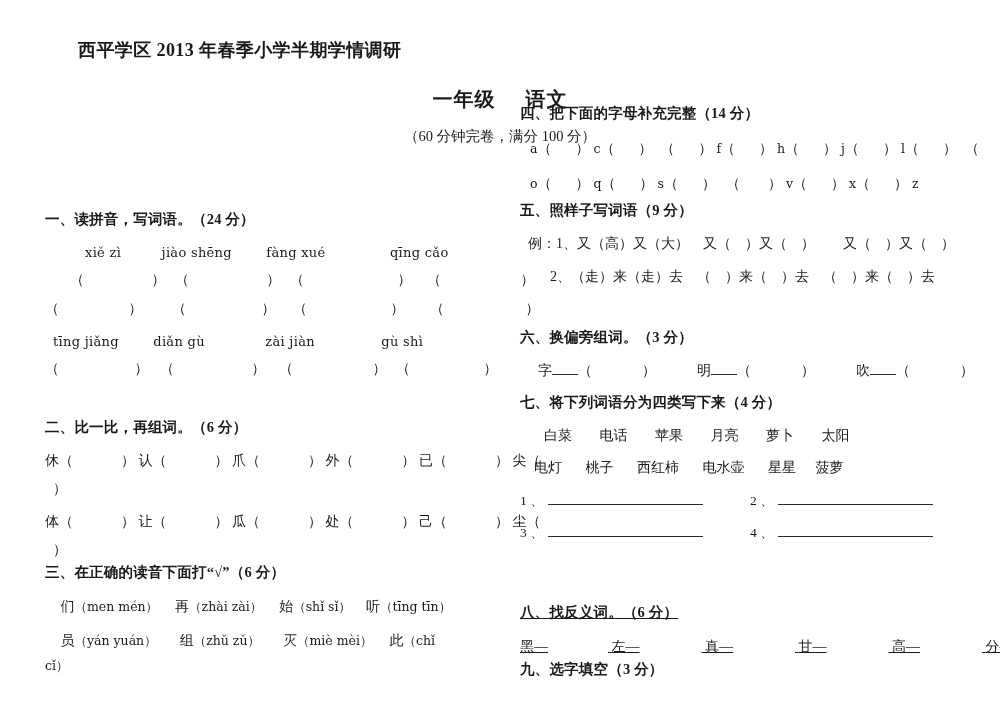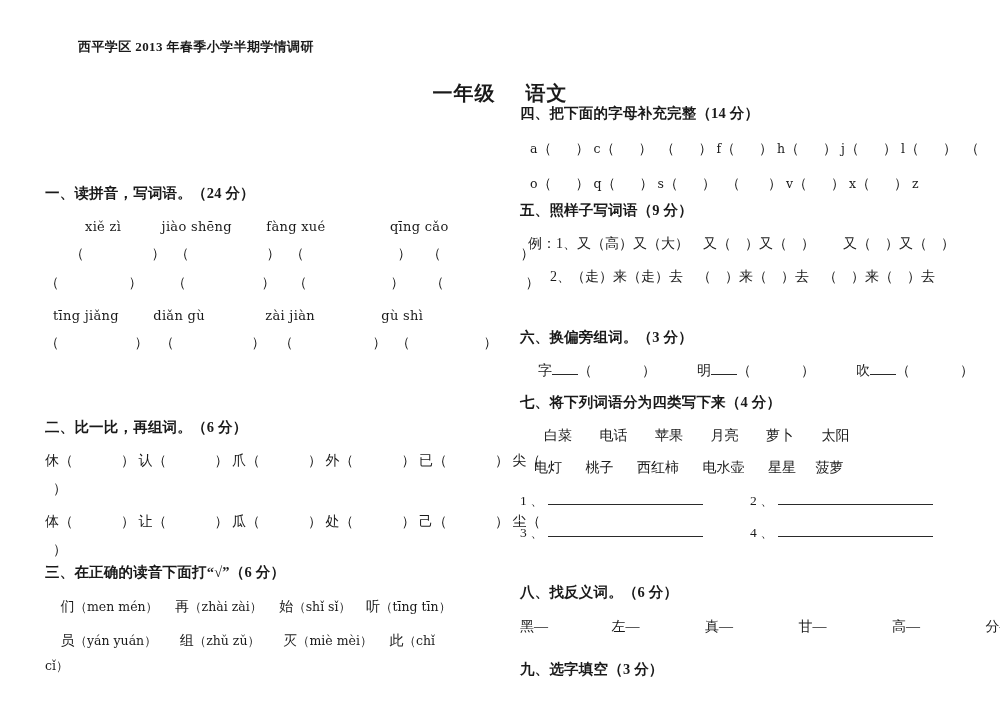--- a/index.html
+++ b/index.html
@@ -25,21 +25,21 @@
   .col {
     position: absolute;
     top: 0;
   }
   .col-left  { left: 45px;  width: 455px; }
   .col-right { left: 520px; width: 460px; }
 
   
   .doc-title {
     font-weight: bold;
-    font-size: 13px;
+    font-size: 18px;
     letter-spacing: .4px;
     margin: 38px 0 0 78px;
     white-space: nowrap;
   }
   .doc-subject {
     text-align: center;
     font-weight: bold;
     font-size: 20px;
     margin: 24px 0 0 0;
     letter-spacing: 1px;
@@ -73,21 +73,21 @@
   }
   .paren { font-size: 14px; }
   .blank-u {
     display: inline-block;
     border-bottom: 1px solid #2a2a2a;
     height: 12px;
   }
   .sp { display: inline-block; }
 
   
-  #sec1 { position: absolute; top: 146px; left: 0; width: 455px; }
+  #sec1 { position: absolute; top: 172px; left: 0; width: 455px; }
   #sec1 .line-py  { margin-top: 16px; }
   #sec1 .line-par { margin-top: 11px; }
 
   #sec2 { position: absolute; top: 380px; left: 0; width: 470px; }
   #sec2 .grp { margin-top: 15px; }
   #sec2 .cont { margin-top: 10px; }
 
   #sec3 { position: absolute; top: 525px; left: 0; width: 470px; }
   #sec3 .grp { margin-top: 16px; }
   #sec3 .cont { margin-top: 8px; }
@@ -102,37 +102,38 @@
   #sec6 { position: absolute; top: 290px; left: 0; width: 460px; }
   #sec6 .line { margin-top: 15px; padding-left: 18px; }
 
   #sec7 { position: absolute; top: 355px; left: 0; width: 460px; }
   #sec7 .words { margin-top: 15px; padding-left: 24px; }
   #sec7 .answers { margin-top: 15px; }
   #sec7 .ans-row { display: flex; margin-top: 14px; }
   #sec7 .ans-cell { width: 230px; font-size: 13.5px; }
   #sec7 .ans-cell .blank-u { width: 155px; margin-left: 4px; }
 
-  #sec8 { position: absolute; top: 545px; left: 0; width: 460px; }
+  #sec8 { position: absolute; top: 565px; left: 0; width: 460px; text-decoration: underline; }
   #sec8 .line { margin-top: 16px; }
 
   #sec9 { position: absolute; top: 622px; left: 0; width: 460px; }
 </style>
 </head>
 <body>
 
 <div class="page">
 
   <div>
     <div class="doc-title">西平学区 2013 年春季小学半期学情调研</div>
     <div class="doc-subject">
       <span>一年级</span>
       <span class="gap"></span>
       <span>语文</span>
     </div>
+    <div class="doc-meta">（60 分钟完卷，满分 100 分）</div>
   </div>
 
   <div class="col col-left">
 
     <div id="sec1">
       <div class="q-title">一、读拼音，写词语。（24 分）</div>
 
       <div class="row line-py pinyin">
         <span class="sp" style="width:40px"></span><span>xiě zì</span>
         <span class="sp" style="width:36px"></span><span>jiào shēng</span>

